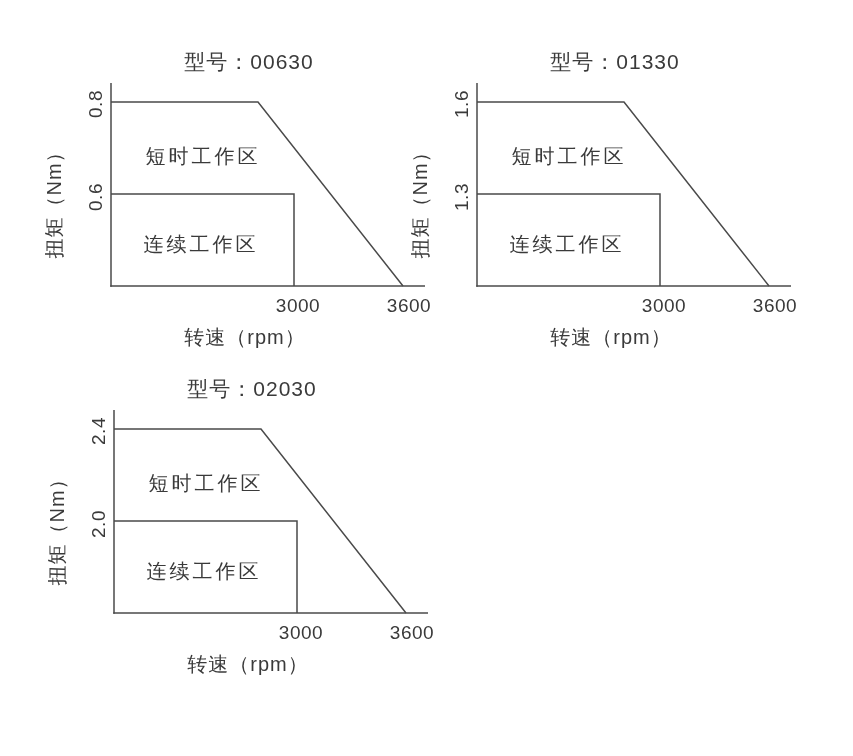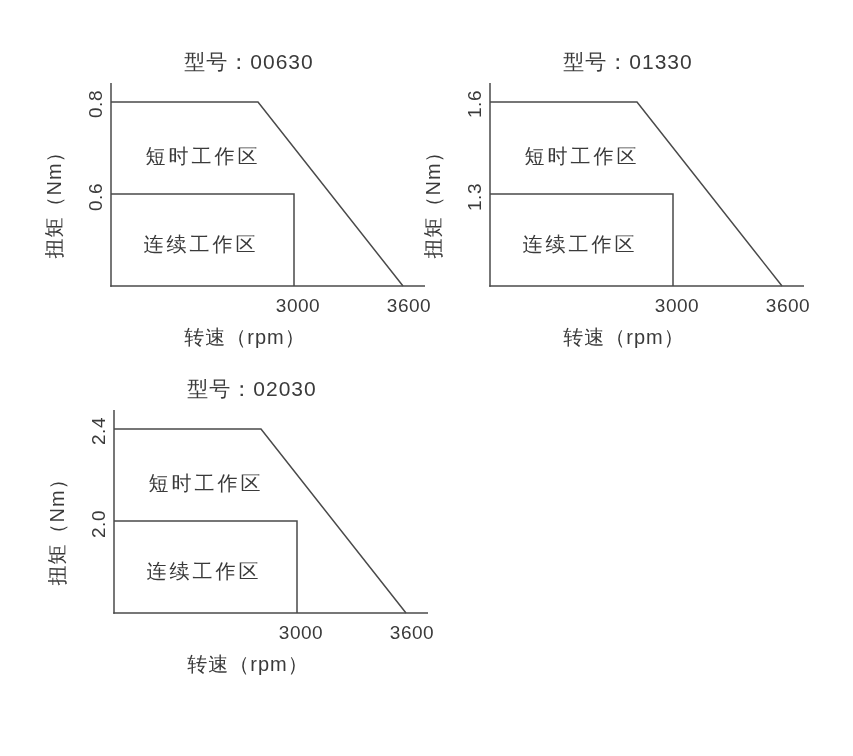--- a/index.html
+++ b/index.html
@@ -48,21 +48,21 @@
 
     <text class="zone-text" x="173" y="123" text-anchor="middle">短时工作区</text>
     <text class="zone-text" x="171" y="211" text-anchor="middle">连续工作区</text>
 
     <text class="tick-text" x="268" y="272" text-anchor="middle">3000</text>
     <text class="tick-text" x="379" y="272" text-anchor="middle">3600</text>
     <text class="axis-label" x="215" y="304" text-anchor="middle">转速（rpm）</text>
   </svg>
 </section>
 
-<section class="chart" style="left:409px; top:40px;">
+<section class="chart" style="left:396px; top:40px;">
   <svg width="420" height="330" viewBox="0 0 420 330">
     <text class="title-text" x="219" y="29" text-anchor="middle">型号：01330</text>
 
     <line class="plot-line" x1="81" y1="43" x2="81" y2="246.75"></line>
     <line class="plot-line" x1="80.25" y1="246" x2="395" y2="246"></line>
 
     <polyline class="plot-line" points="81,62 228,62 373,246"></polyline>
     <polyline class="plot-line" points="81,154 264,154 264,246"></polyline>
 
     <text class="tick-text" transform="translate(65,64) rotate(-90)" text-anchor="middle" dy="0.35em">1.6</text>

